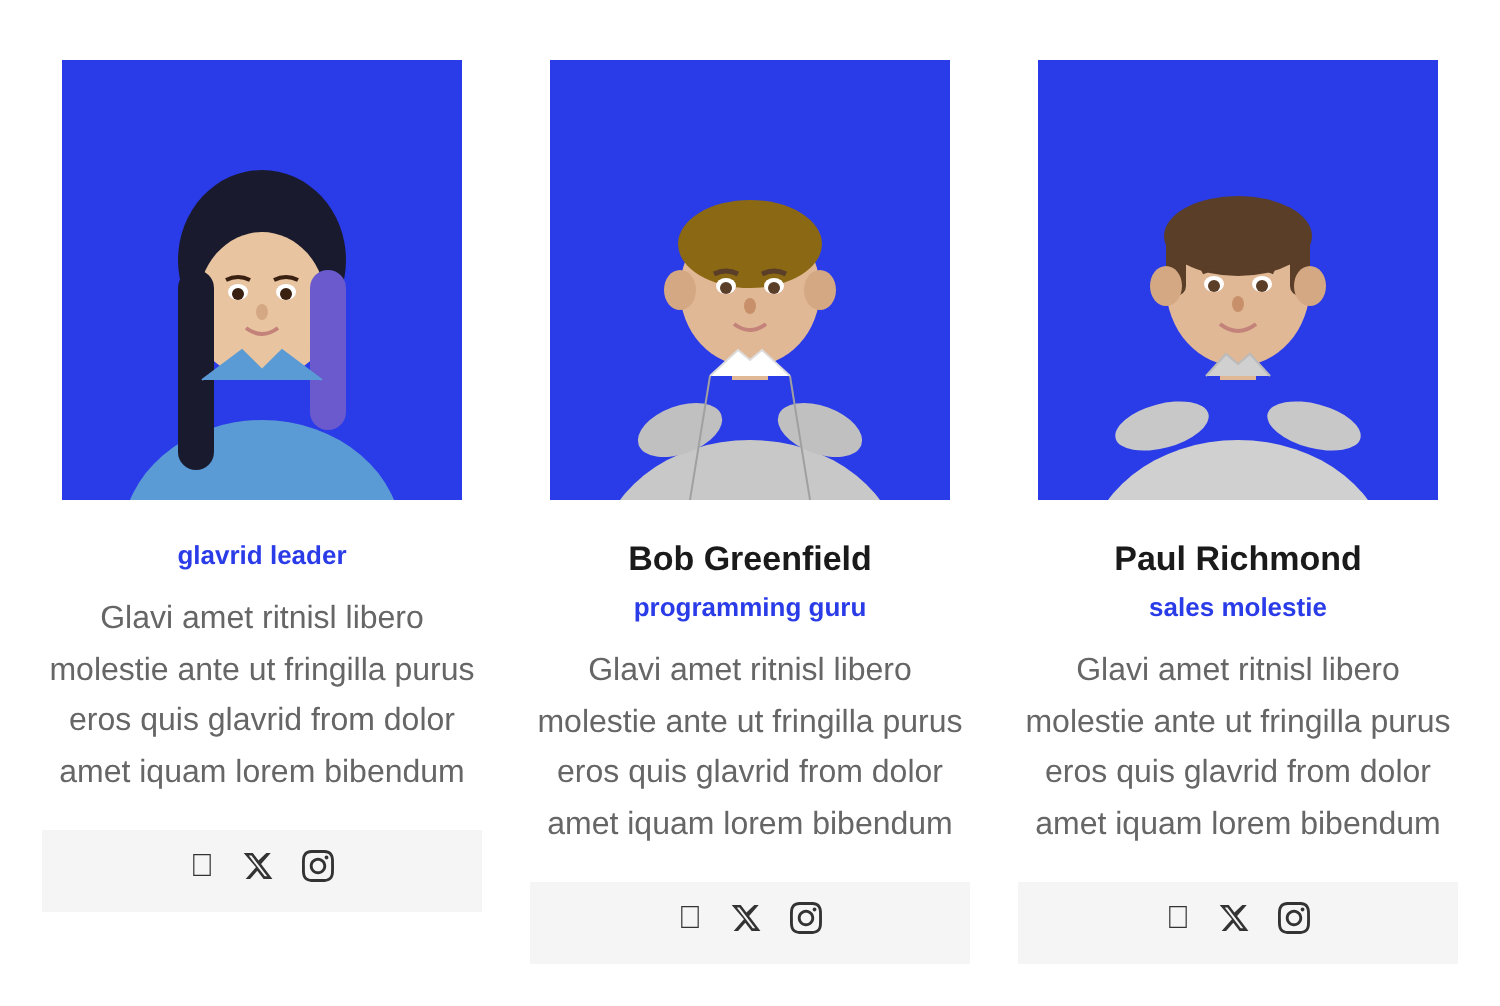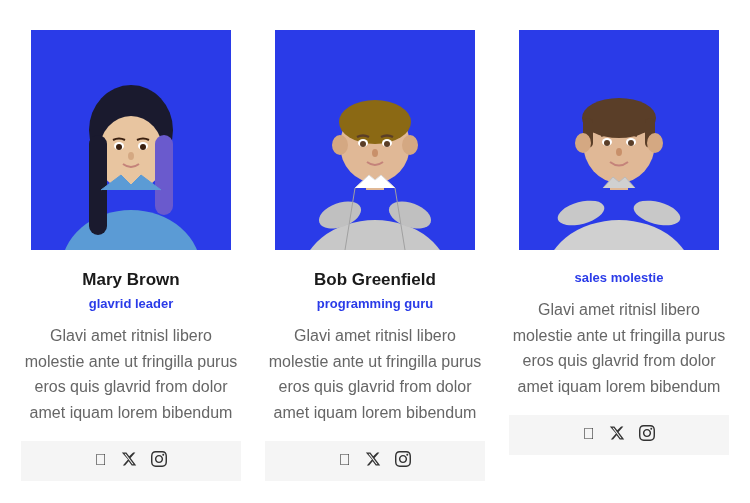--- a/index.html
+++ b/index.html
@@ -120,21 +120,20 @@
 
         <ellipse cx="100" cy="126" rx="3" ry="4" fill="#d4a882"></ellipse>
 
         <path d="M92 134 Q100 140 108 134" stroke="#c4837a" stroke-width="2" fill="none"></path>
 
         <path d="M88 152 Q100 162 112 152" stroke="#666" stroke-width="2" fill="none"></path>
 
         <path d="M70 160 L90 145 L100 155 L110 145 L130 160" fill="#5b9bd5" stroke="#5b9bd5"></path>
       </svg>
     </div>
-    <div class="card-name">Mary Brown</div>
     <div class="card-role">glavrid leader</div>
     <div class="card-bio">Glavi amet ritnisl libero molestie ante ut fringilla purus eros quis glavrid from dolor amet iquam lorem bibendum</div>
     <div class="card-socials">
       <span class="social-icon"></span>
       <span class="social-icon">
         <svg width="16" height="16" viewBox="0 0 24 24" fill="currentColor">
             <path d="M18.244 2.25h3.308l-7.227 8.26 8.502 11.24H16.17l-4.714-6.231-5.401 6.231H2.746l7.73-8.835L1.254 2.25H8.08l4.253 5.622 5.91-5.622zm-1.161 17.52h1.833L7.084 4.126H5.117z"></path>
           </svg>
       </span>
       <span class="social-icon">
@@ -230,20 +229,21 @@
         <path d="M82 106 Q88 103 94 106" stroke="#5a3e28" stroke-width="2.5" fill="none"></path>
         <path d="M106 106 Q112 103 118 106" stroke="#5a3e28" stroke-width="2.5" fill="none"></path>
 
         <ellipse cx="100" cy="122" rx="3" ry="4" fill="#c8906a"></ellipse>
 
         <path d="M91 132 Q100 139 109 132" stroke="#c4837a" stroke-width="2" fill="none"></path>
 
         <path d="M84 158 L94 147 L100 152 L106 147 L116 158" fill="#d0d0d0" stroke="#bbb"></path>
       </svg>
     </div>
+    <div class="card-name">Paul Richmond</div>
     <div class="card-role">sales molestie</div>
     <div class="card-bio">Glavi amet ritnisl libero molestie ante ut fringilla purus eros quis glavrid from dolor amet iquam lorem bibendum</div>
     <div class="card-socials">
       <span class="social-icon"></span>
       <span class="social-icon">
         <svg width="16" height="16" viewBox="0 0 24 24" fill="currentColor">
             <path d="M18.244 2.25h3.308l-7.227 8.26 8.502 11.24H16.17l-4.714-6.231-5.401 6.231H2.746l7.73-8.835L1.254 2.25H8.08l4.253 5.622 5.91-5.622zm-1.161 17.52h1.833L7.084 4.126H5.117z"></path>
           </svg>
       </span>
       <span class="social-icon">

